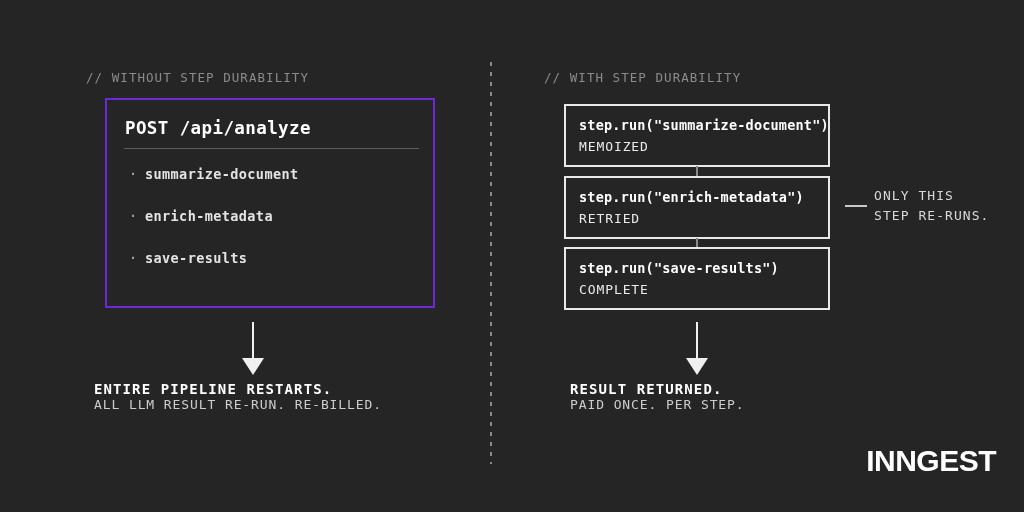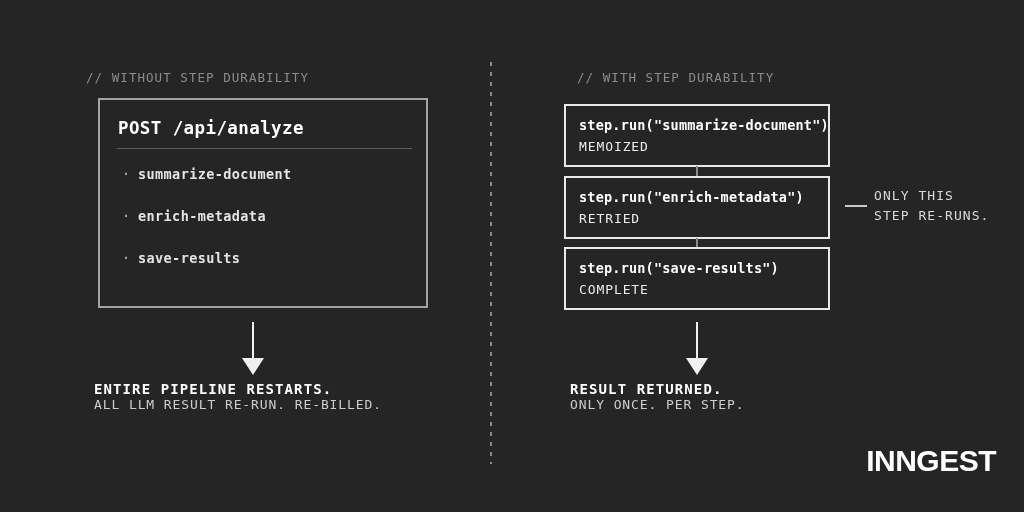--- a/index.html
+++ b/index.html
@@ -21,45 +21,45 @@
   
   .comment {
     position: absolute;
     color: #8b8b8b;
     font-size: 12.5px;
     letter-spacing: 1.05px;
     white-space: nowrap;
     font-weight: 400;
   }
   #comment-left  { left: 86px; top: 70px; }
-  #comment-right { left: 577px; top: 70px; }
+  #comment-right { left: 544px; top: 70px; }
 
   
   #divider {
     position: absolute;
     left: 490px;
     top: 62px;
     width: 2px;
     height: 402px;
     background-image: linear-gradient(
         to bottom,
         #8b8b8b 0px, #8b8b8b 4px,
         rgba(0,0,0,0) 4px, rgba(0,0,0,0) 10px);
     background-size: 2px 10px;
     background-repeat: repeat-y;
   }
 
   
   #left-card {
     position: absolute;
-    left: 98px;
+    left: 105px;
     top: 98px;
     width: 330px;
     height: 210px;
-    border: 2px solid #a3a3a3;
+    border: 2px solid #6d28d9;
     box-sizing: border-box;
   }
   #left-card-title {
     position: absolute;
     left: 18px;
     top: 18px;
     color: #ffffff;
     font-size: 17.5px;
     font-weight: 700;
     letter-spacing: 0.4px;
@@ -265,18 +265,18 @@
     <span>STEP RE-RUNS.</span>
   </div>
 
   <div class="arrow" id="arrow-right">
     <div class="shaft"></div>
     <div class="head"></div>
   </div>
 
   <div class="outcome" id="outcome-right">
     <span class="headline">RESULT RETURNED.</span>
-    <span class="subline">ONLY ONCE. PER STEP.</span>
+    <span class="subline">PAID ONCE. PER STEP.</span>
   </div>
 
   <div id="logo">INNGEST</div>
 
 </div>
 
 </body></html>

